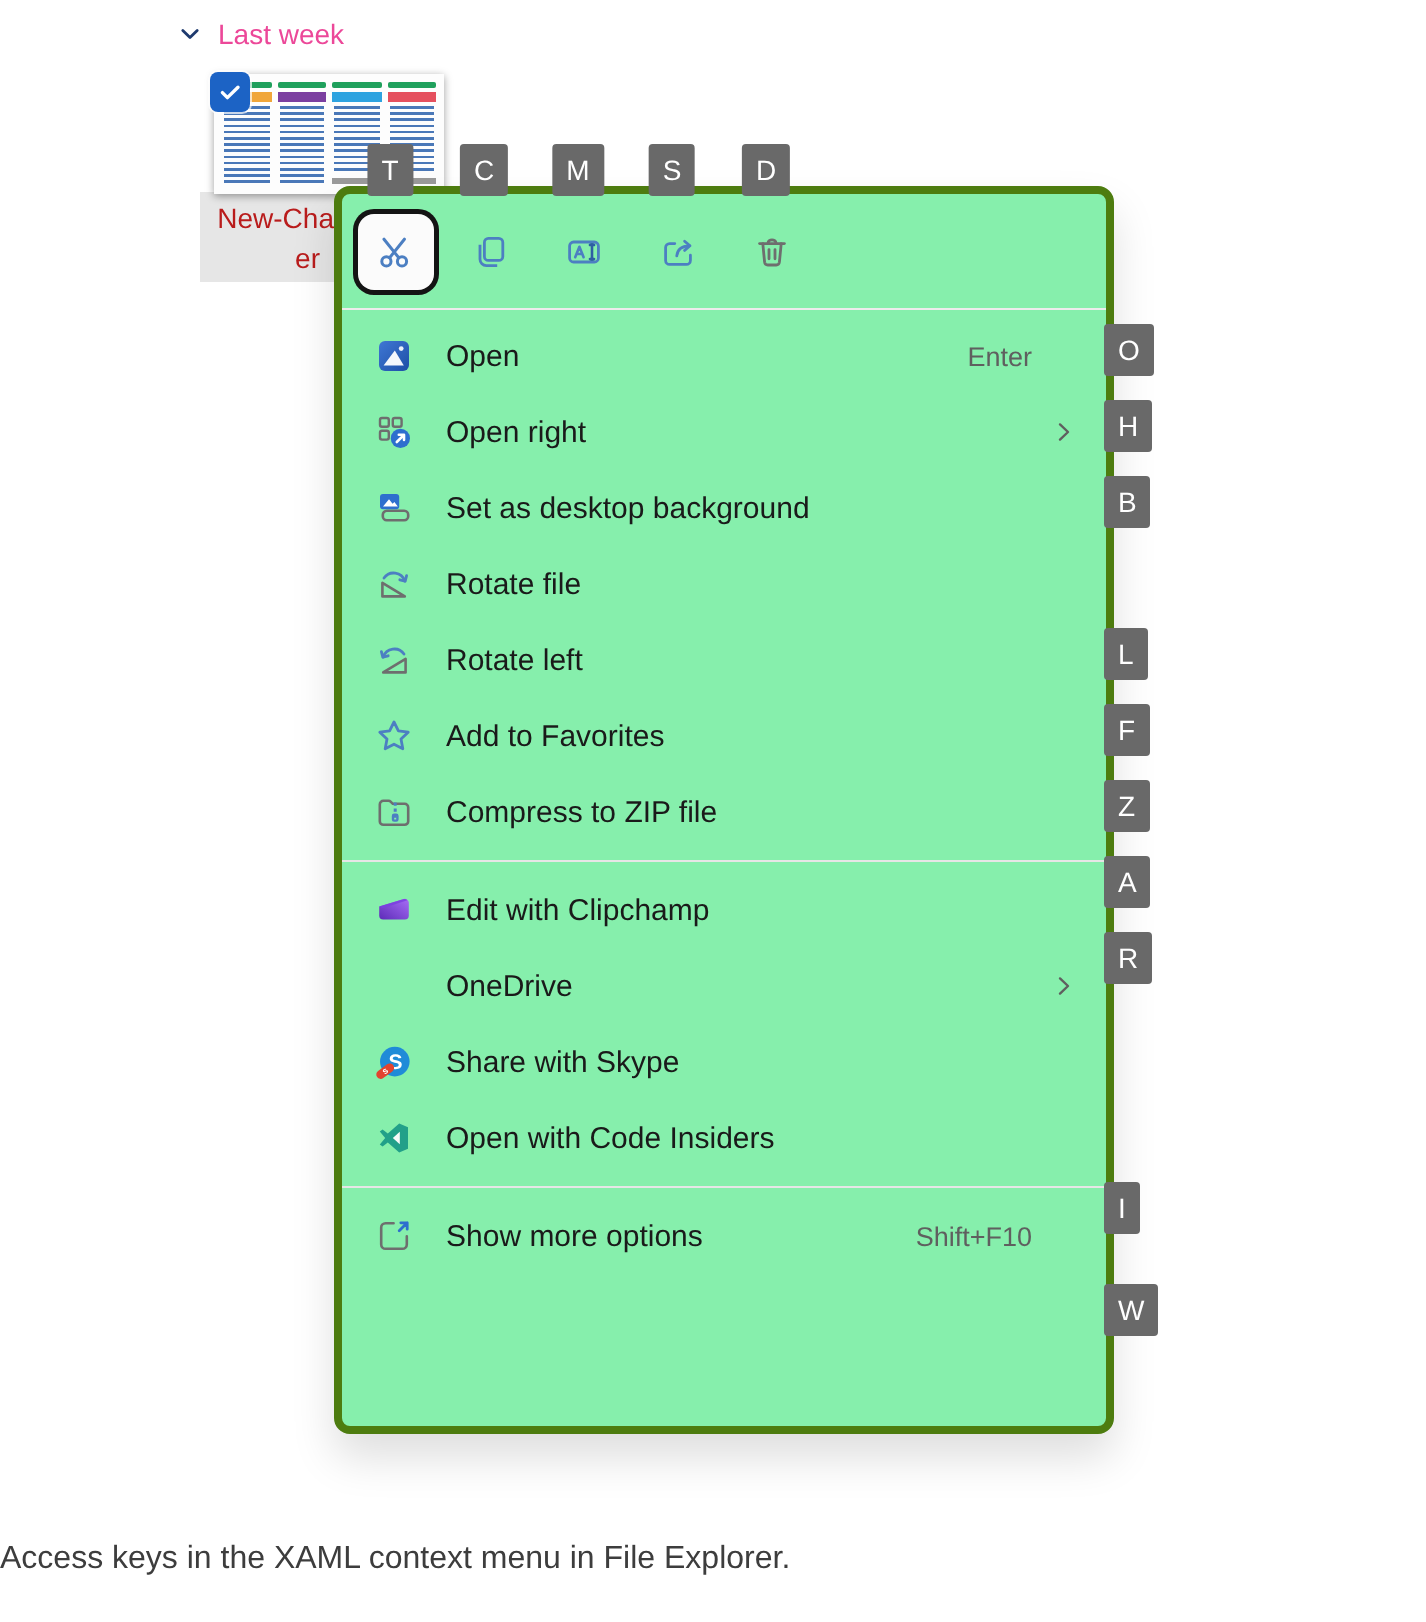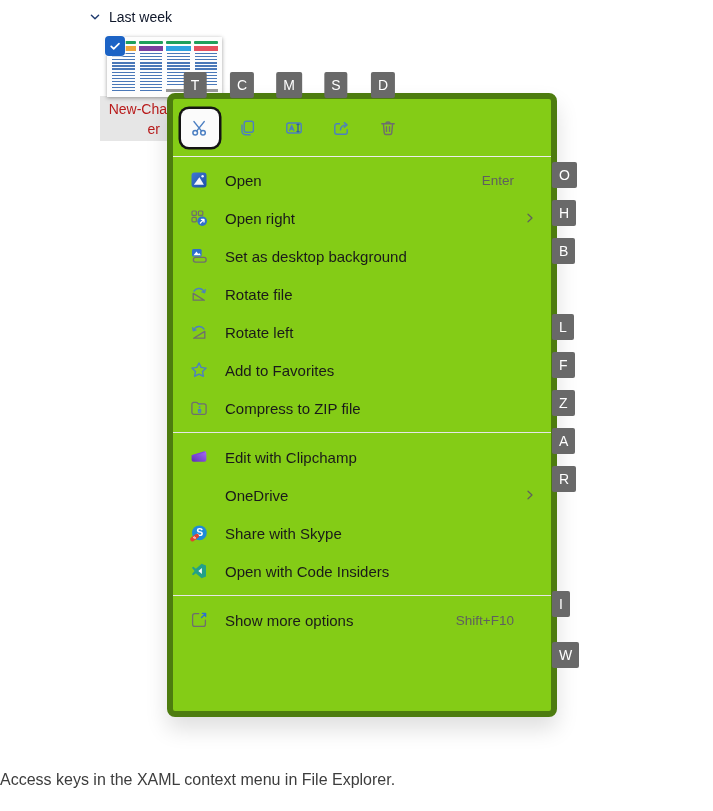--- a/index.html
+++ b/index.html
@@ -5,42 +5,42 @@
   html,body{margin:0;padding:0}
   body{
     width:713px;height:811px;background:#ffffff;position:relative;overflow:hidden;
     font-family:"Liberation Sans",sans-serif;
     -webkit-font-smoothing:antialiased;
   }
   svg{display:block}
 
   
   .group-header{position:absolute;left:88px;top:9px;display:flex;align-items:center;gap:7px;
-    color:#0f172a;font-size:14px;cursor:default;z-index:2}
+    color:#ec4899;font-size:14px;cursor:default;z-index:2}
 
   
   .sel-bg{position:absolute;left:100px;top:96px;width:128px;height:45px;background:#e6e6e6;z-index:1}
   .thumb{position:absolute;left:107px;top:37px;width:115px;height:60px;background:#fdfdfd;
     box-shadow:0 1px 4px rgba(0,0,0,.38);z-index:2;padding:4px 4px 5px;box-sizing:border-box;display:flex;gap:3px}
   .tcol{flex:1;display:flex;flex-direction:column;gap:1.5px}
   .tcol .hdr{height:3px;background:#1fa05c;border-radius:1px;flex:none}
   .tcol .bar{height:5px;flex:none}
   .tcol .txt{flex:1;margin:1px 1px 0;
     background:repeating-linear-gradient(180deg,#4a78b8 0 1.3px,transparent 1.3px 3.1px)}
   .tcol .foot{height:3.5px;background:#9a9a9a;flex:none;margin-top:1px}
   .checkbox{position:absolute;left:105px;top:36px;width:20px;height:20px;border-radius:4px;
     background:#1c63c5;z-index:4;display:flex;align-items:center;justify-content:center;
     box-shadow:0 0 0 1px rgba(255,255,255,.7)}
   .file-label{position:absolute;left:100px;top:99px;width:67px;z-index:2;font-size:14px;
     color:#b91c1c;line-height:20px;text-align:right;white-space:nowrap}
   .file-label .l2{margin-right:7px}
 
   
   .menu{position:absolute;left:167px;top:93px;width:390px;height:624px;box-sizing:border-box;
-    background:#84cc16;border:6px solid #4d7c0f;border-radius:8px;z-index:10;
+    background:#86efac;border:4px solid #4d7c0f;border-radius:8px;z-index:10;
     box-shadow:0 12px 22px rgba(0,0,0,.13)}
   .toolbar{height:57px;display:flex;align-items:center;padding-left:8px;gap:9px;
     border-bottom:1px solid #ececec}
   .tool-btn{width:38px;height:38px;border-radius:6px;display:flex;align-items:center;justify-content:center}
   .tool-btn.kb-focus{box-shadow:0 0 0 2.5px #141414;border-radius:8px;background:#fbfbfb}
   .menu-items{padding:4px 0 6px}
   .mi{height:38px;display:flex;align-items:center;padding:0 13px 0 16px;font-size:15px;color:#1a1a1a}
   .mi .ic{width:20px;height:20px;margin-right:16px;flex:none}
   .mi .lbl{flex:1;white-space:nowrap}
   .mi .sc{font-size:13.5px;color:#5f5f5f;margin-right:8px;white-space:nowrap}

